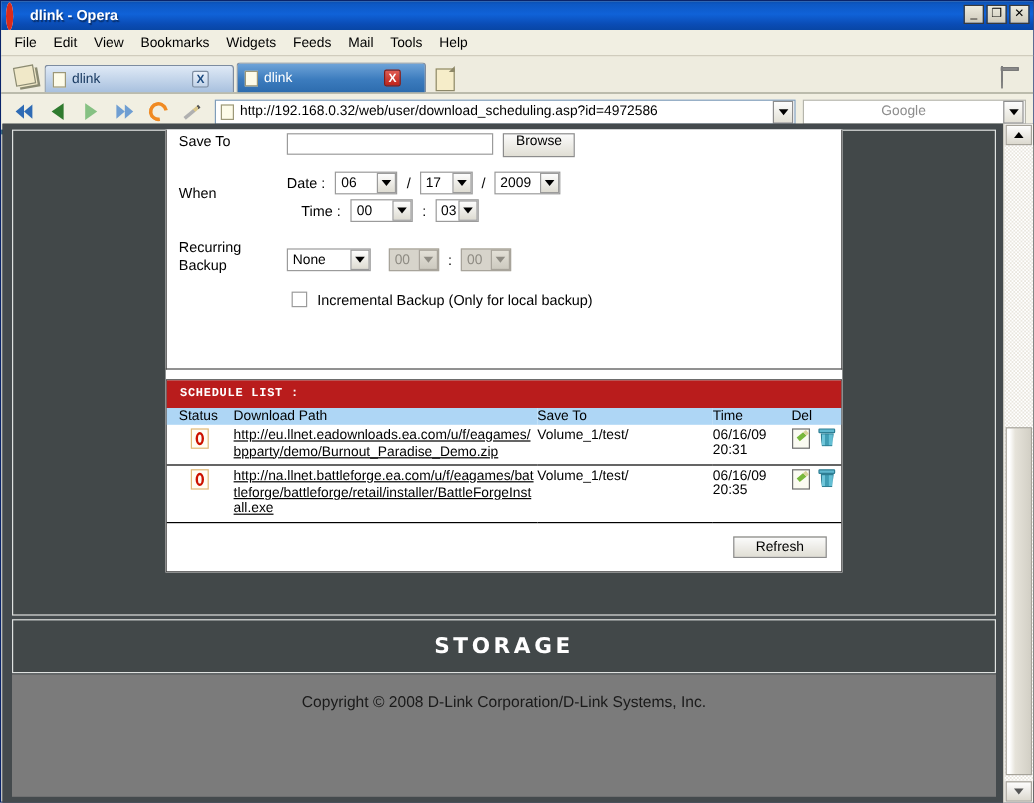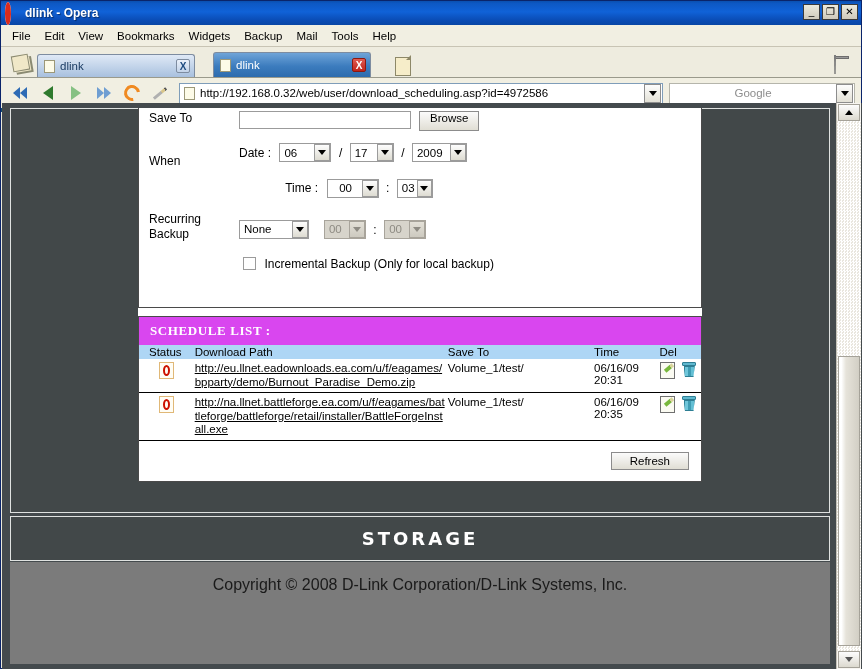--- a/index.html
+++ b/index.html
@@ -86,26 +86,26 @@
     width: 15px; height: 14px;
     background: #f0e8c8;
     border: 1px solid #8a8a72;
     position: relative;
     transform: rotate(-10deg);
     box-shadow: 2px 2px 0 -1px #f0e8c8, 3px 3px 0 0 #8a8a72;
   }
   .tab {
     height: 23px; min-width: 158px;
     display: flex; align-items: center;
-    padding: 0 4px 0 6px;
+    padding: 0 20px 0 6px;
     font-size: 11.5px;
     border: 1px solid #7d8ca0;
     border-bottom: none;
     border-radius: 3px 3px 0 0;
-    margin-right: 18px;
+    margin-right: 2px;
     box-sizing: border-box;
     position: relative;
   }
   .tab.inactive {
     background: linear-gradient(180deg,#dfe9f6,#bed1e8 60%,#a8c0de);
     color: #1b3c63;
   }
   .tab.active {
     background: linear-gradient(180deg,#6fa4d8,#3c7cbe 55%,#2d6cae);
     color: #fff;
@@ -339,27 +339,27 @@
   }
 
   
   .panel-list {
     margin-top: 8px;
     border: 1px solid #4a4a4a;
     background: #fff;
     box-sizing: border-box;
   }
   .list-head {
-    background: #d946ef;
+    background: #b91c1c;
     color: #fff;
-    font-size: 13px;
+    font-size: 10px;
     font-weight: bold;
     letter-spacing: .6px;
     padding: 6px 0 6px 11px;
-    font-family: Liberation Serif, serif;
+    font-family: Liberation Mono, monospace;
   }
   table.sched {
     width: 100%;
     border-collapse: collapse;
     font-size: 11.5px;
   }
   table.sched thead th {
     background: #aed6f5;
     color: #000;
     font-weight: normal;
@@ -442,21 +442,21 @@
   }
   .copy-band {
     position: absolute;
     left: 8px; top: 459px;
     width: 820px; height: 102px;
     background: #7b7b7b;
     box-sizing: border-box;
     padding-top: 14px;
     text-align: center;
   }
-  .copy-text { color: #1a1a1a; font-size: 16px; }
+  .copy-text { color: #1a1a1a; font-size: 13px; }
 
   
   .vscroll {
     position: absolute;
     right: 0; top: 102px;
     width: 25px; height: 566px;
     background: #f7f5f1;
     border-left: 1px solid #c5c2b8;
     box-sizing: border-box;
   }
@@ -497,21 +497,21 @@
       <span class="win-btn">✕</span>
     </span>
   </div>
 
   <div class="menubar">
     <span class="menu-item">File</span>
     <span class="menu-item">Edit</span>
     <span class="menu-item">View</span>
     <span class="menu-item">Bookmarks</span>
     <span class="menu-item">Widgets</span>
-    <span class="menu-item">Backup</span>
+    <span class="menu-item">Feeds</span>
     <span class="menu-item">Mail</span>
     <span class="menu-item">Tools</span>
     <span class="menu-item">Help</span>
   </div>
 
   <div class="tabbar">
     <span class="tabs-btn">
         <span class="panel-icon"></span>
       </span>
 
@@ -614,21 +614,21 @@
                     </span>
                 </span>
                 <span class="sep">/</span>
                 <span class="sel" style="width:55px;">
                   <span class="v">2009</span>
                   <span class="ar">
                       <span class="caret"></span>
                     </span>
                 </span>
               </div>
-              <div style="white-space:nowrap;margin-top:16px;padding-left:12px;text-align:center;">
+              <div style="white-space:nowrap;margin-top:4px;padding-left:12px;">
                 <span style="font-size:12px;">Time :</span>
                 <span class="sel" style="width:52px;margin-left:4px;">
                   <span class="v">00</span>
                   <span class="ar">
                       <span class="caret"></span>
                     </span>
                 </span>
                 <span class="sep">:</span>
                 <span class="sel" style="width:36px;">
                   <span class="v">03</span>

